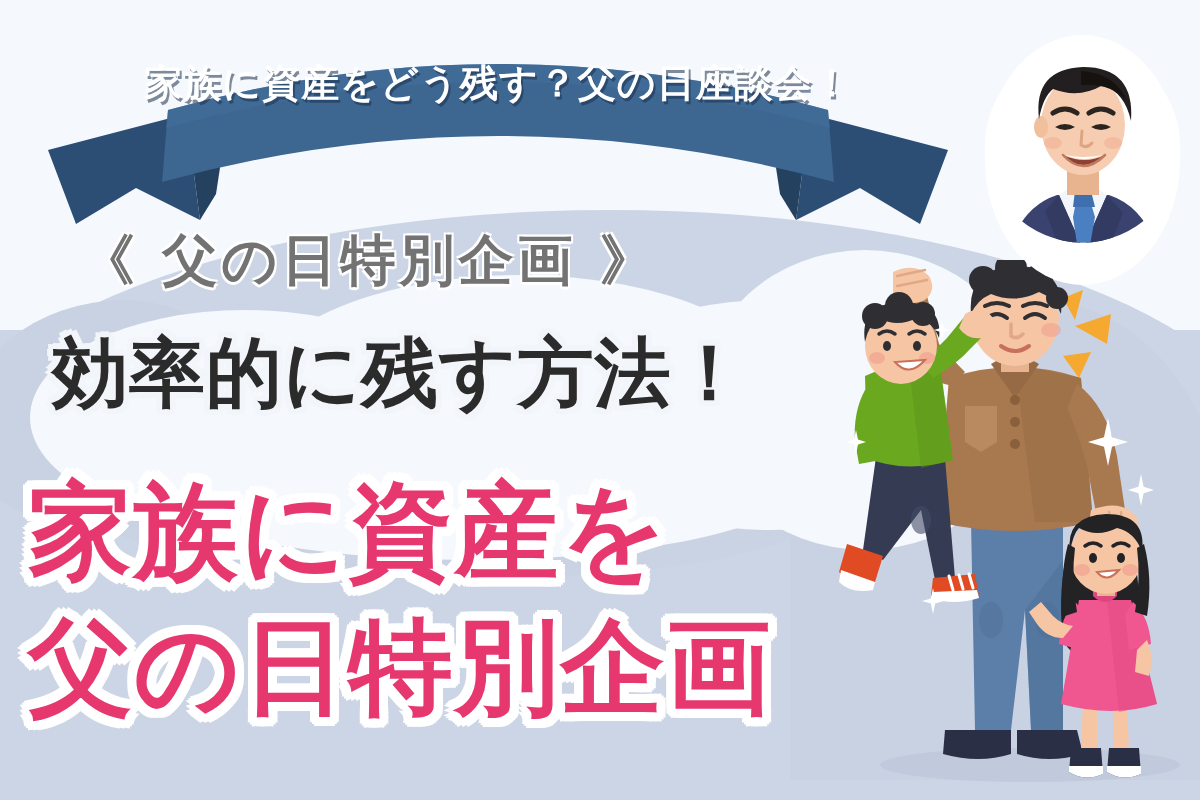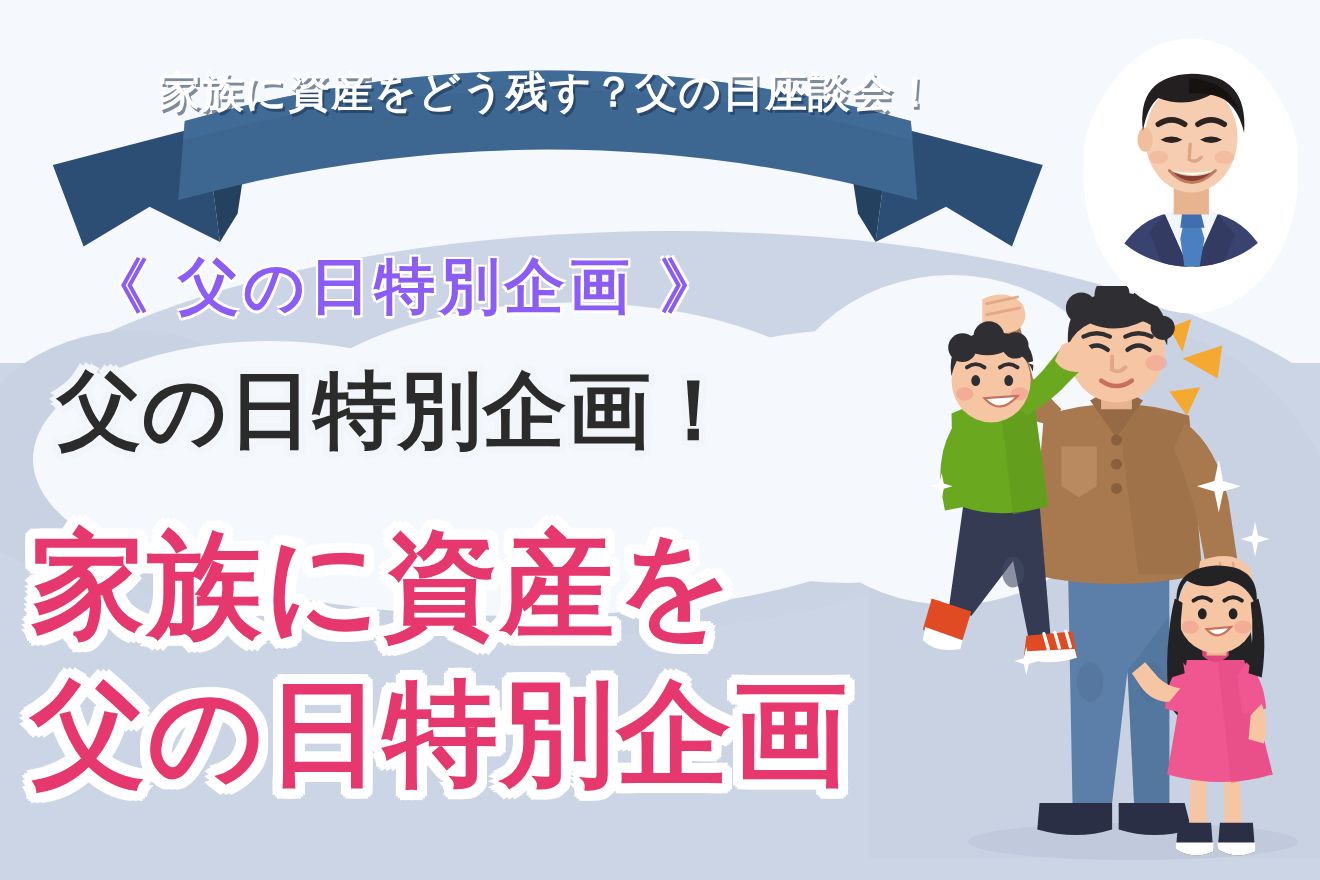--- a/index.html
+++ b/index.html
@@ -63,21 +63,21 @@
     text-shadow:2px 3px 0 rgba(25,48,77,.55);
   }
 
   
   .green-line{
     position:absolute;left:80px;top:228px;width:780px;height:66px;
     display:flex;align-items:center;
   }
   .green-line span{
     font-family:"DejaVu Sans","Liberation Sans",sans-serif;
-    font-weight:700;font-size:55px;color:#8b5cf6;letter-spacing:4px;
+    font-weight:700;font-size:55px;color:#737373;letter-spacing:4px;
     white-space:nowrap;
     text-shadow:
       -2px -2px 0 #ffffff, 2px -2px 0 #ffffff,
       -2px  2px 0 #ffffff, 2px  2px 0 #ffffff,
        0   3px 0 #ffffff;
   }
   .black-line{
     position:absolute;left:52px;top:328px;width:820px;height:92px;
     display:flex;align-items:center;
   }
@@ -166,21 +166,21 @@
     <div class="ribbon-text">
       <span>家族に資産をどう残す？父の日座談会！</span>
     </div>
   </div>
 
   <div class="green-line">
     <span>《 父の日特別企画 》</span>
   </div>
 
   <div class="black-line">
-    <span>父の日特別企画！</span>
+    <span>効率的に残す方法！</span>
   </div>
 
   <div class="pink-line l1">
     <span>家族に資産を</span>
   </div>
 
   <div class="pink-line l2">
     <span>父の日特別企画</span>
   </div>
 

